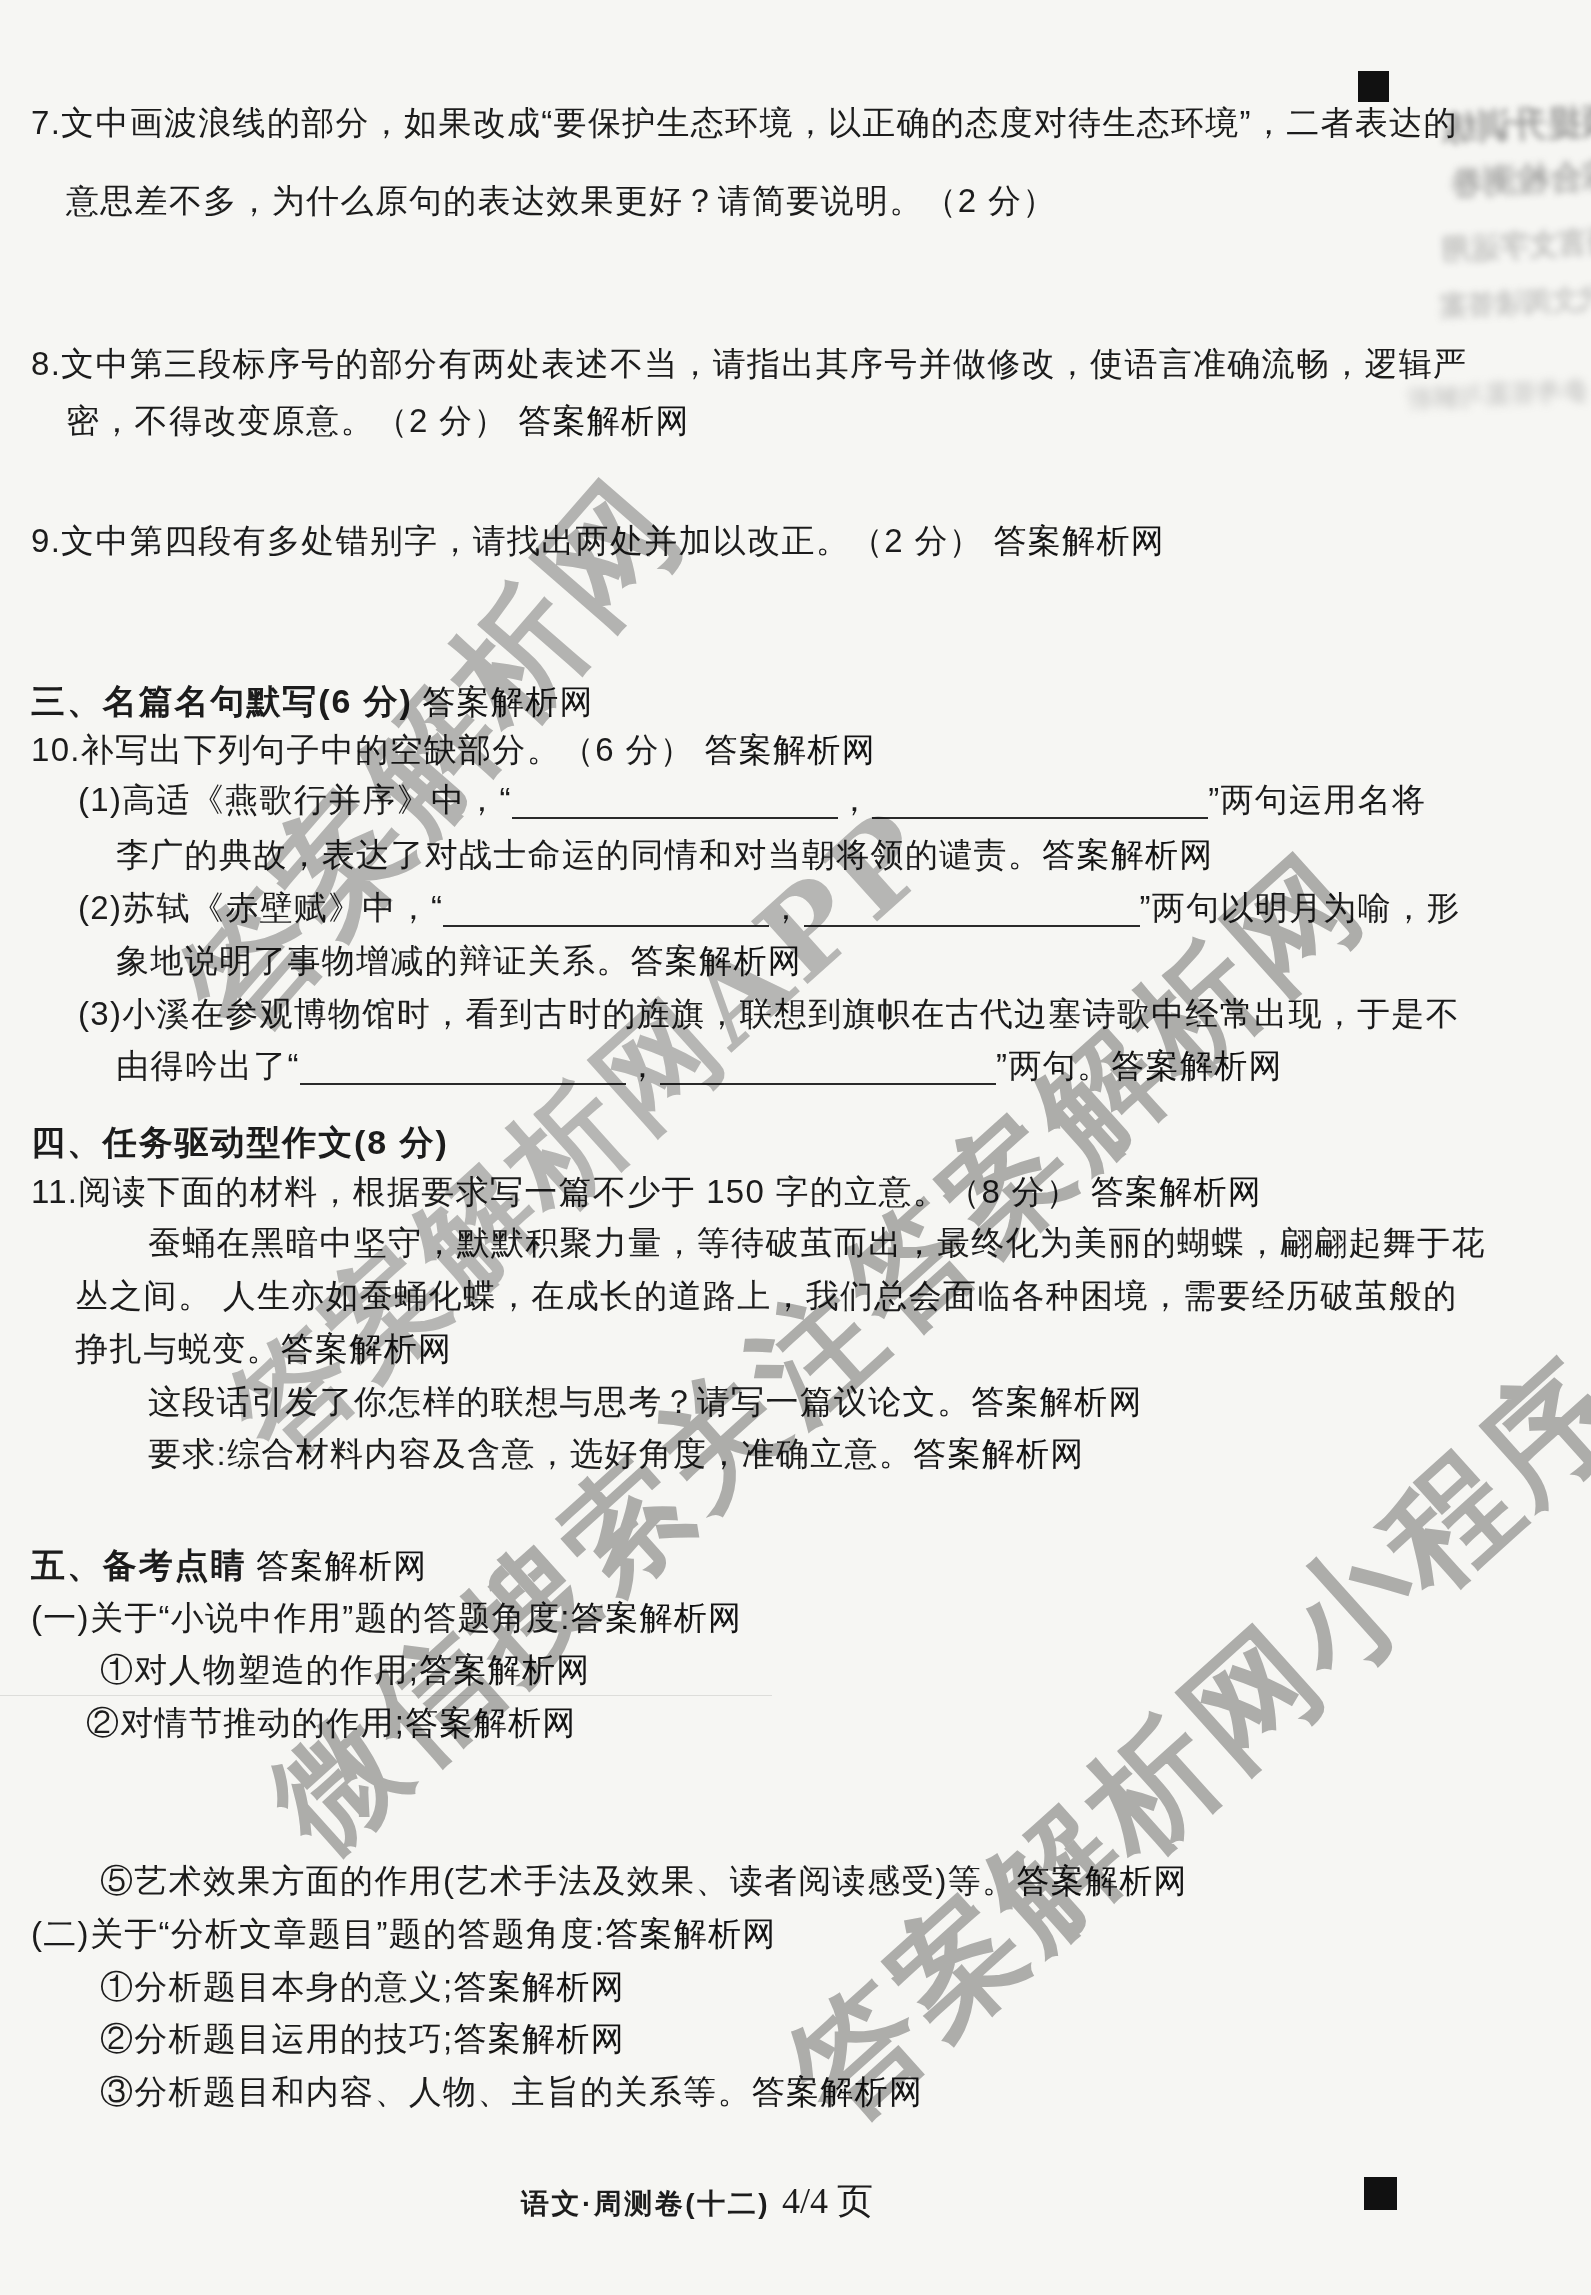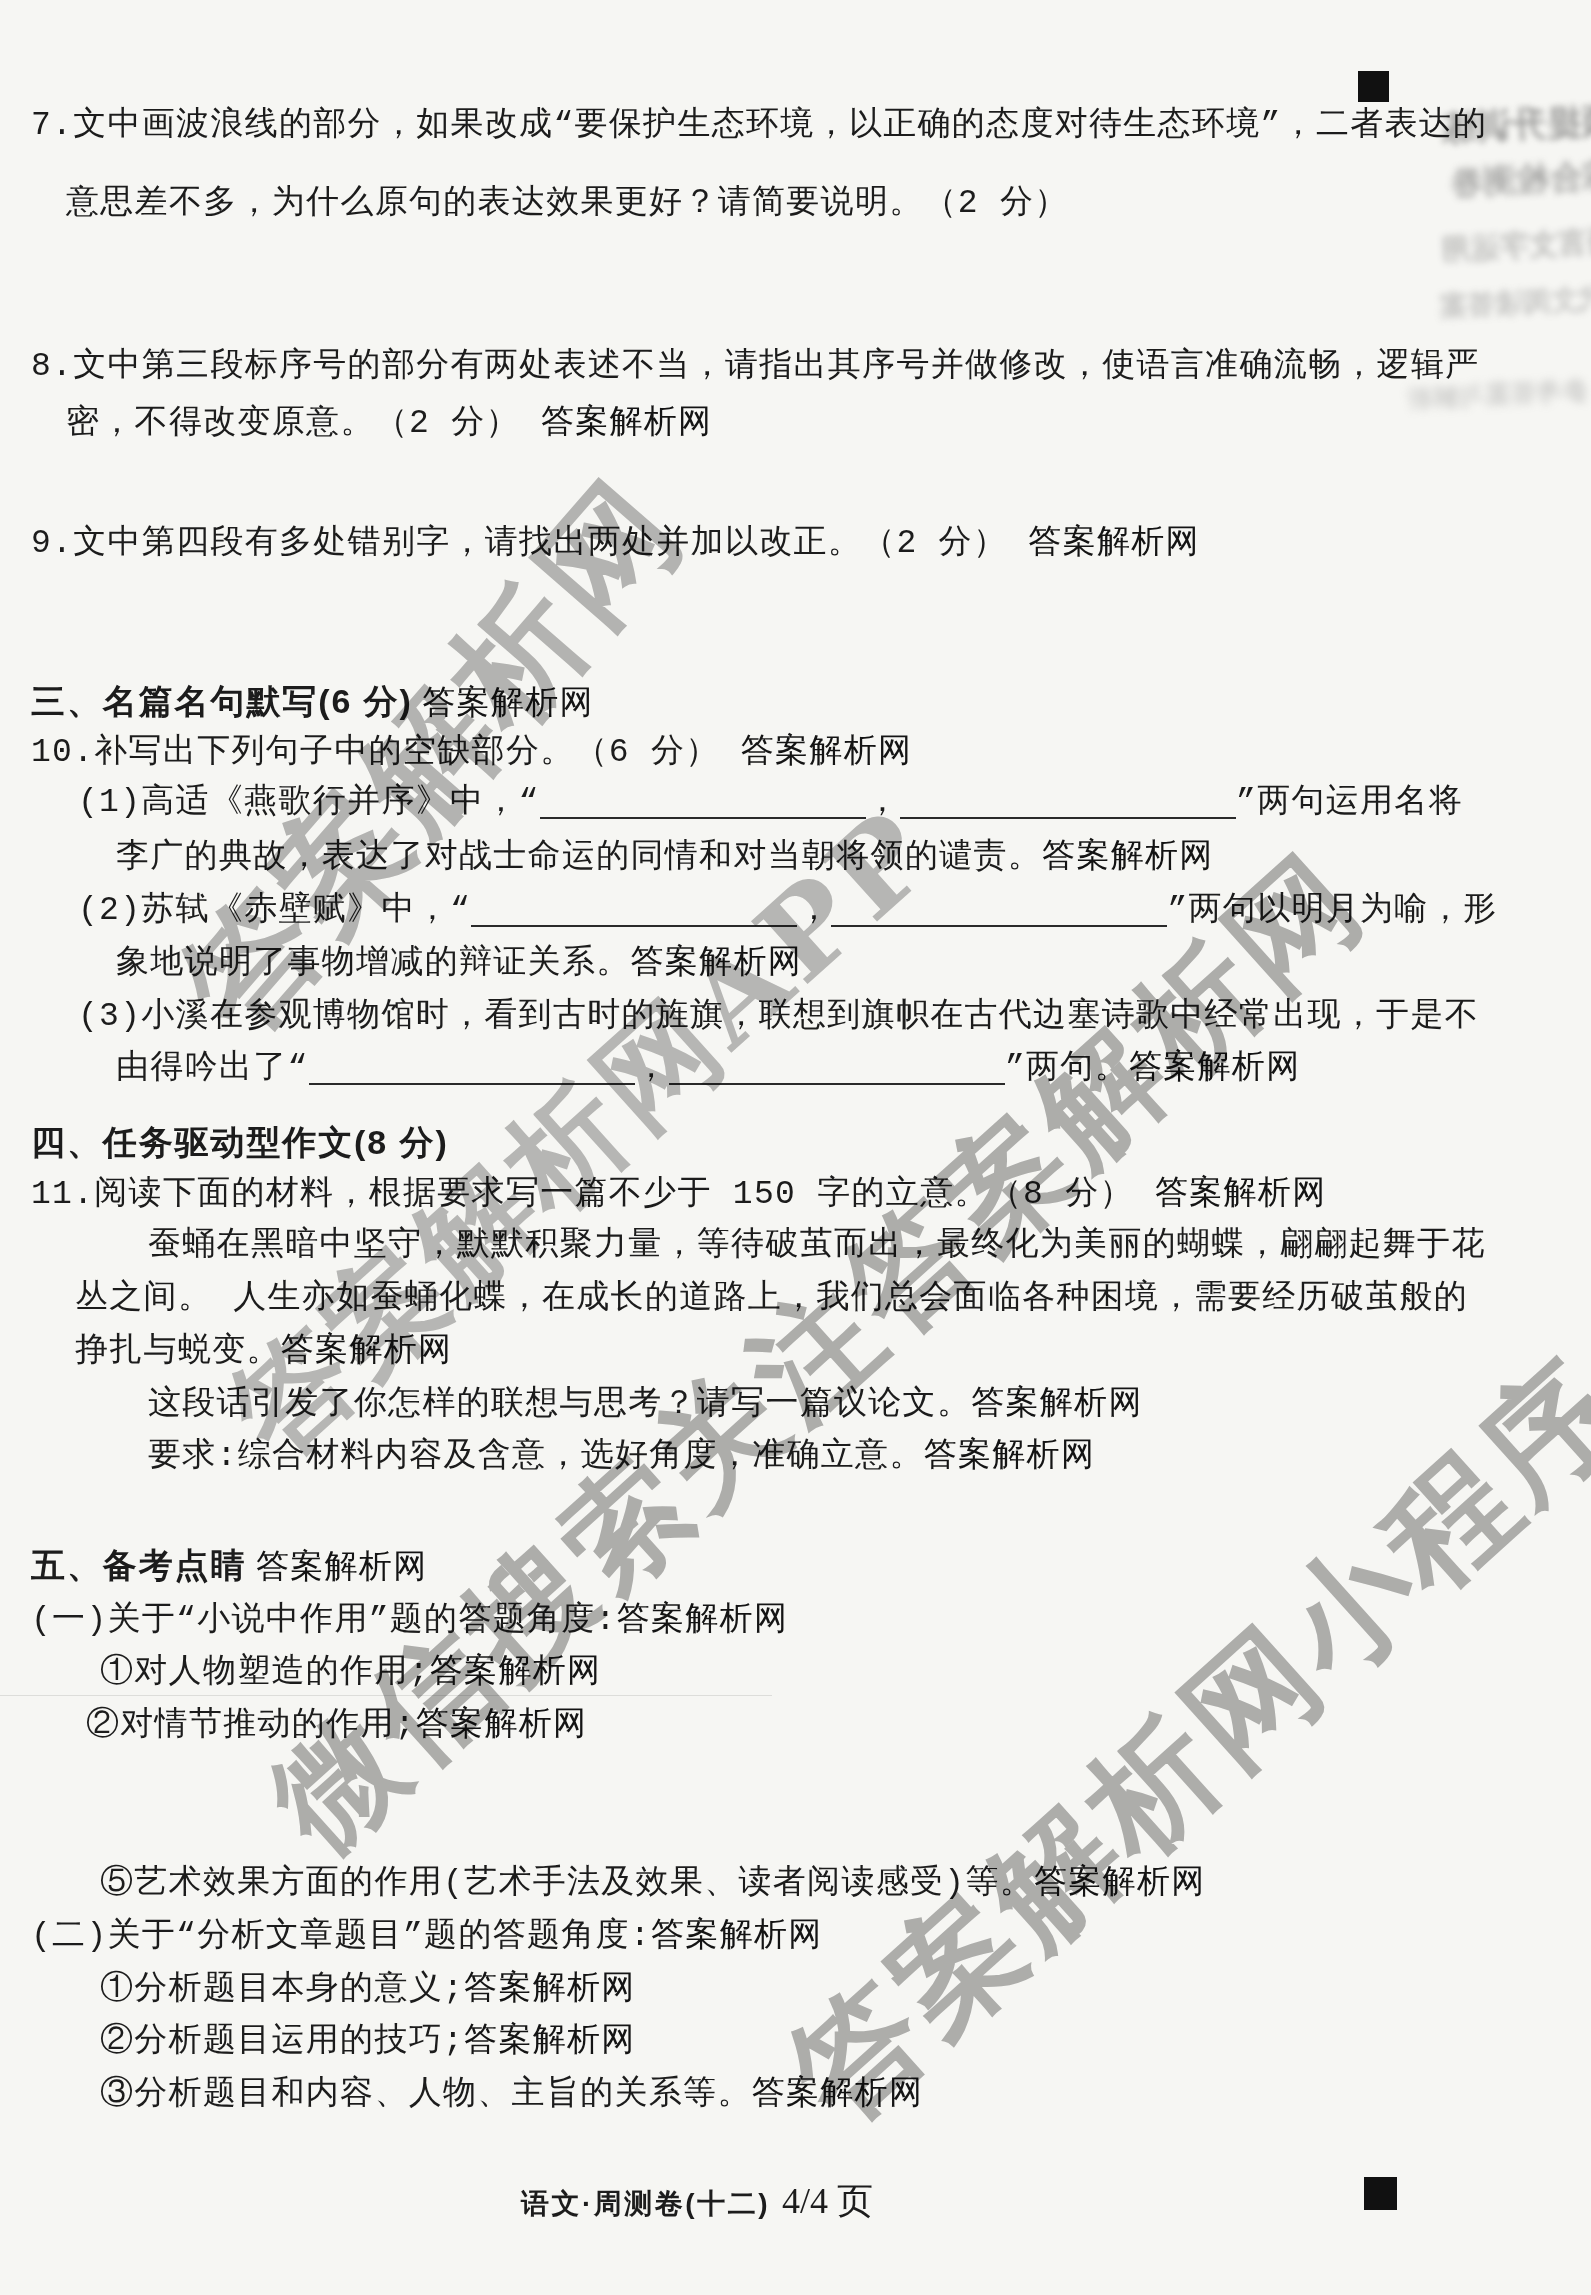--- a/index.html
+++ b/index.html
@@ -12,21 +12,21 @@
   }
   .line{
     position:absolute;
     white-space:nowrap;
     font-size:33px;
     line-height:38px;
     color:#1c1c1c;
     letter-spacing:1.3px;
     z-index:2;
   }
-  .seg-s{font-family:Liberation Mono, monospace;}
+  .seg-s{font-family:Liberation Sans, sans-serif;}
   .seg-h{
     font-family:"Liberation Sans","DejaVu Sans",sans-serif;
     font-weight:bold;
     font-size:34px;
     letter-spacing:1.9px;
   }
   .seg-w{font-family:"Liberation Serif","DejaVu Serif",serif;color:#141414;}
   .blank{
     display:inline-block;
     border-bottom:2.5px solid #2a2a2a;

